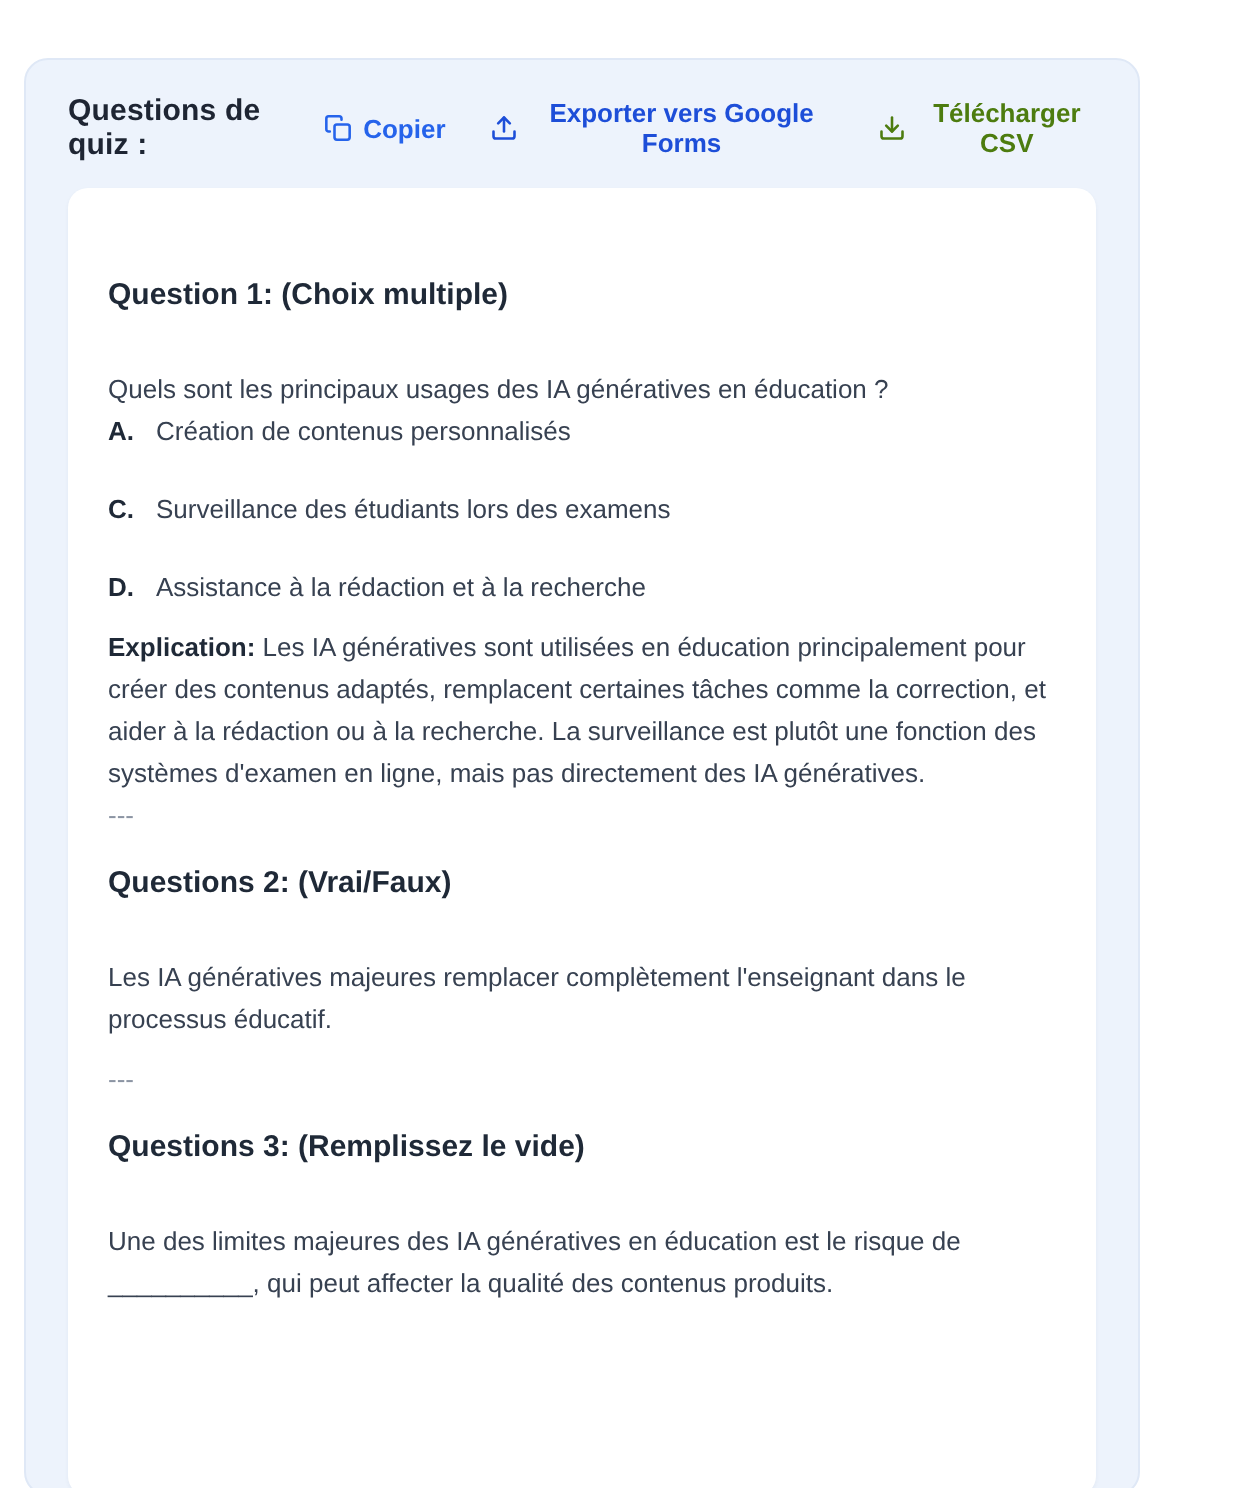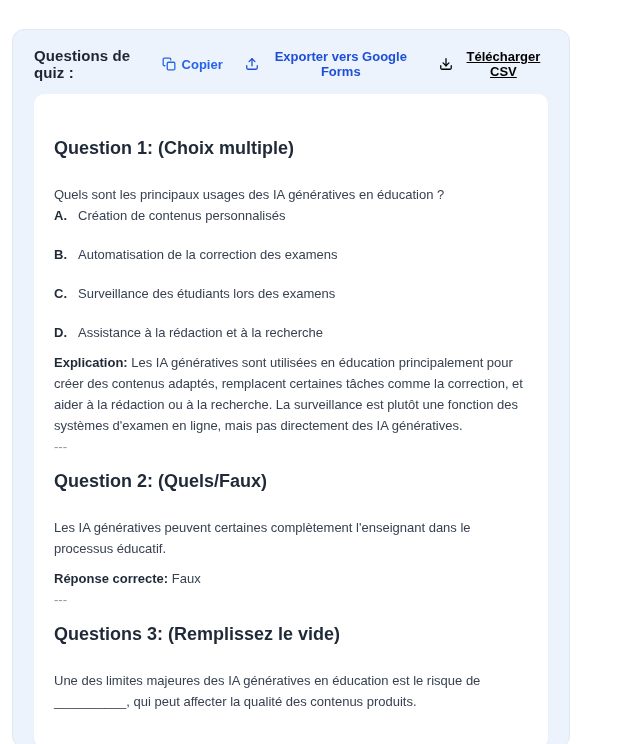--- a/index.html
+++ b/index.html
@@ -45,33 +45,33 @@
     border: none;
     cursor: pointer;
     font-family: inherit;
     font-size: 13px;
     font-weight: 700;
     padding: 0;
   }
   .action-btn svg { flex: 0 0 auto; }
   .action-copy     { color: #2563eb; }
   .action-export   { color: #1d4ed8; }
-  .action-download { color: #000000; text-decoration: underline; }
+  .action-download { color: #4d7c0f; }
 
   .panel {
     background: #ffffff;
     border-radius: 10px;
     box-shadow: 0 1px 2px rgba(30, 50, 90, 0.05);
     height: 654px;
     padding: 44px 20px 0 20px;
     overflow: hidden;
   }
 
   .question-heading {
-    font-size: 18px;
+    font-size: 15px;
     line-height: 20px;
     font-weight: 700;
     color: #1f2937;
     margin-bottom: 26px;
   }
   .question-block + .question-block { margin-top: 14px; }
 
   .body-text {
     font-size: 13px;
     line-height: 21px;
@@ -144,42 +144,38 @@
   <div class="panel">
 
     <div class="question-block">
       <div class="question-heading">Question 1: (Choix multiple)</div>
       <div class="body-text">Quels sont les principaux usages des IA génératives en éducation ?</div>
 
       <div class="body-text option-row first">
         <span class="option-letter">A.</span><span>Création de contenus personnalisés</span>
       </div>
       <div class="body-text option-row">
-        <span class="option-letter">B.</span><span>Automatisation de la correction des examens</span>
-      </div>
-      <div class="body-text option-row">
         <span class="option-letter">C.</span><span>Surveillance des étudiants lors des examens</span>
       </div>
       <div class="body-text option-row">
         <span class="option-letter">D.</span><span>Assistance à la rédaction et à la recherche</span>
       </div>
 
       <div class="body-text answer-block">
         <div><span class="bold-label">Explication:</span><span> Les IA génératives sont utilisées en éducation principalement pour créer des contenus adaptés, remplacent certaines tâches comme la correction, et aider à la rédaction ou à la recherche. La surveillance est plutôt une fonction des systèmes d'examen en ligne, mais pas directement des IA génératives.</span></div>
       </div>
 
       <div class="separator">---</div>
     </div>
 
     <div class="question-block">
-      <div class="question-heading">Question 2: (Quels/Faux)</div>
-      <div class="body-text">Les IA génératives peuvent certaines complètement l'enseignant dans le processus éducatif.</div>
+      <div class="question-heading">Questions 2: (Vrai/Faux)</div>
+      <div class="body-text">Les IA génératives majeures remplacer complètement l'enseignant dans le processus éducatif.</div>
 
       <div class="body-text answer-block">
-        <div><span class="bold-label">Réponse correcte:</span><span> Faux</span></div>
       </div>
 
       <div class="separator">---</div>
     </div>
 
     <div class="question-block">
       <div class="question-heading">Questions 3: (Remplissez le vide)</div>
       <div class="body-text">Une des limites majeures des IA génératives en éducation est le risque de __________, qui peut affecter la qualité des contenus produits.</div>
 
     </div>

